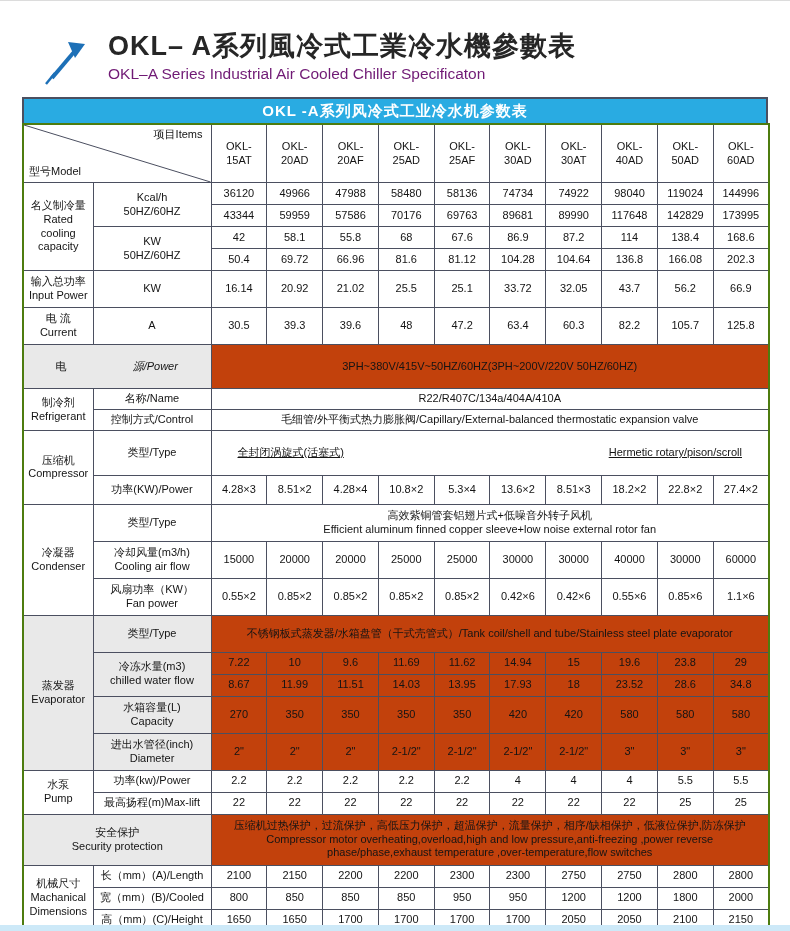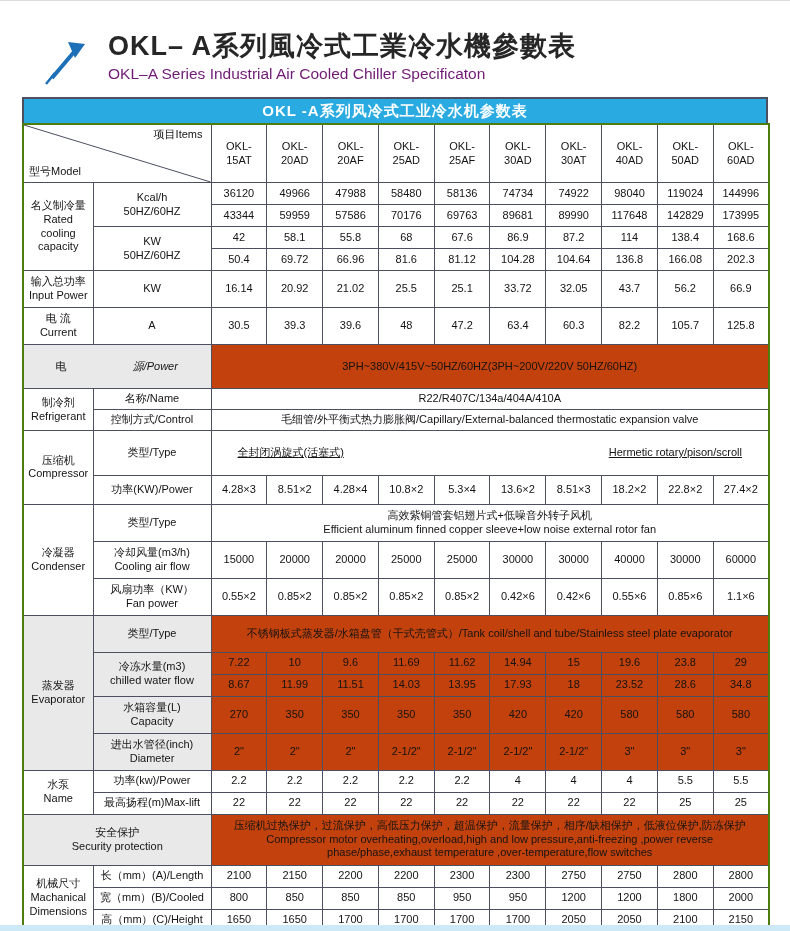--- a/index.html
+++ b/index.html
@@ -334,21 +334,21 @@
             <td>2-1/2"</td>
             <td>2-1/2"</td>
             <td>2-1/2"</td>
             <td>3"</td>
             <td>3"</td>
             <td>3"</td>
           </tr>
 
         <tr class="h19">
           <td class="lbl" rowspan="2">水泵
-Name</td>
+Pump</td>
           <td class="lbl">功率(kw)/Power</td>
         <td>2.2</td>
             <td>2.2</td>
             <td>2.2</td>
             <td>2.2</td>
             <td>2.2</td>
             <td>4</td>
             <td>4</td>
             <td>4</td>
             <td>5.5</td>

